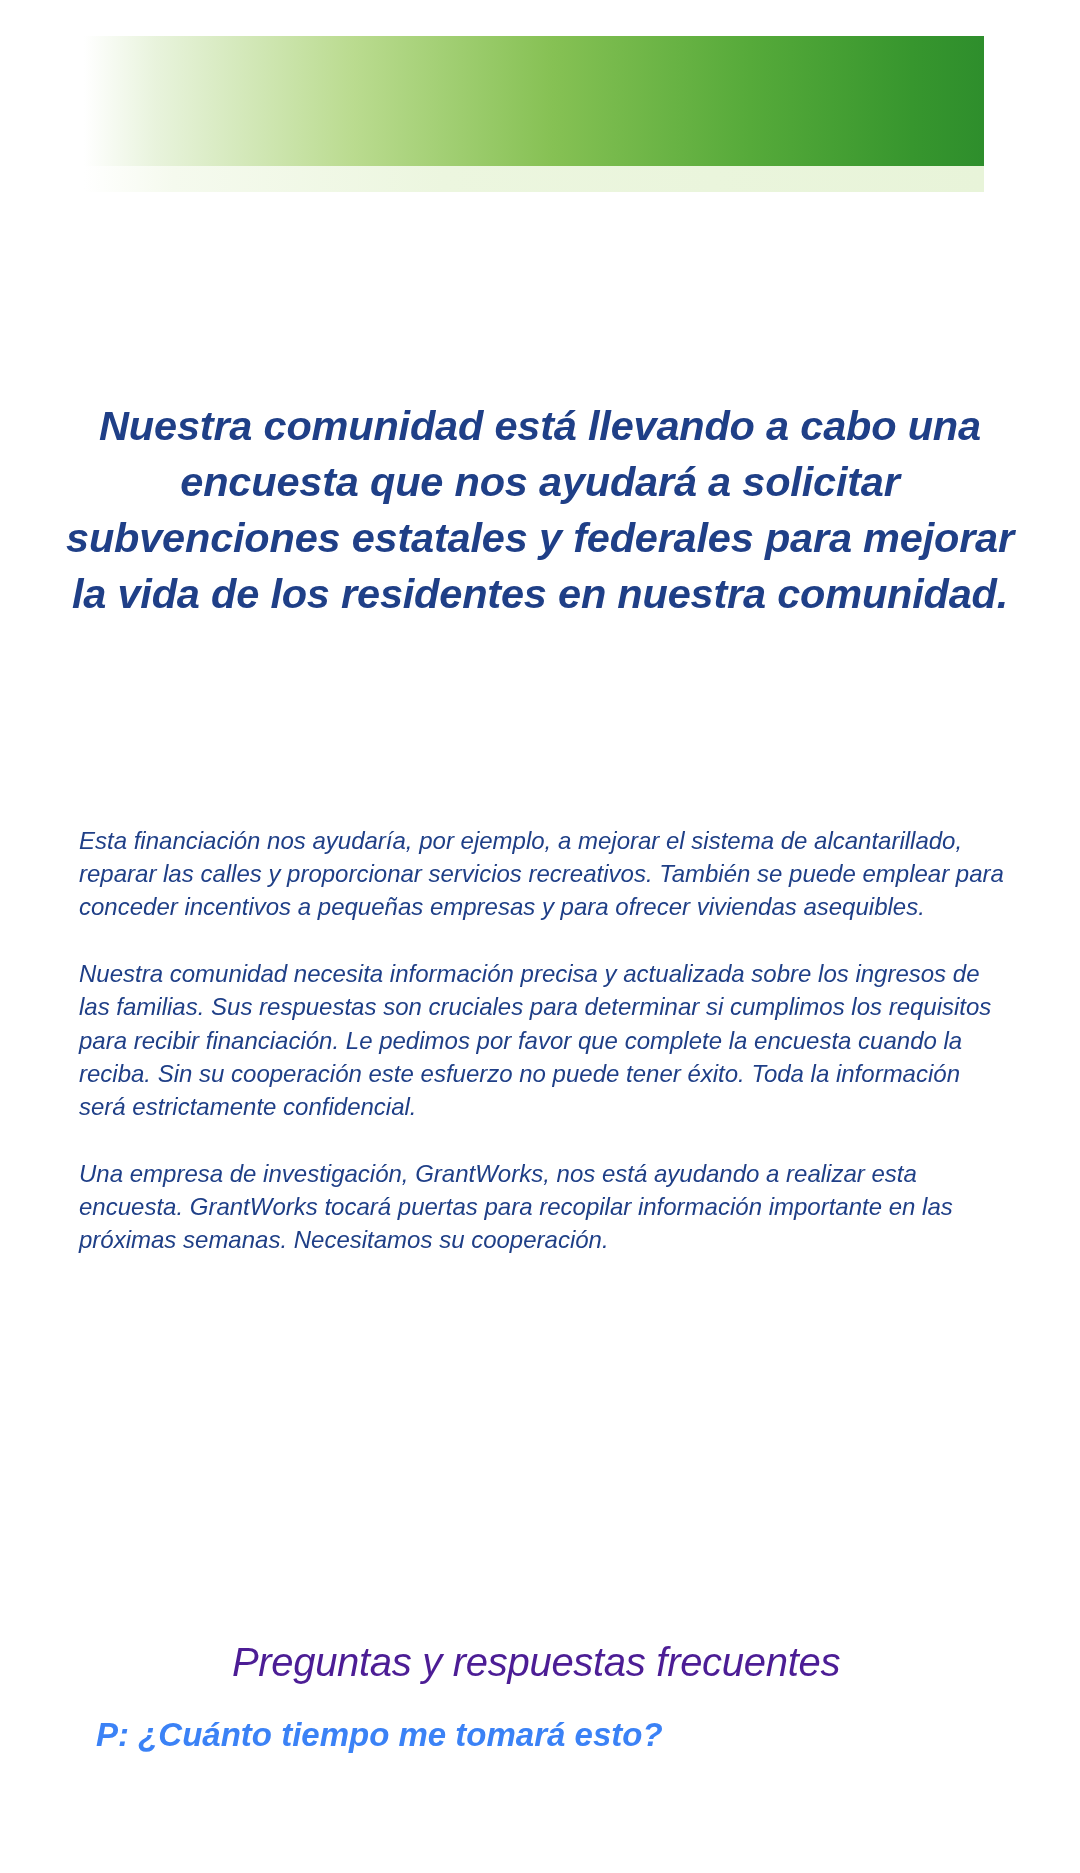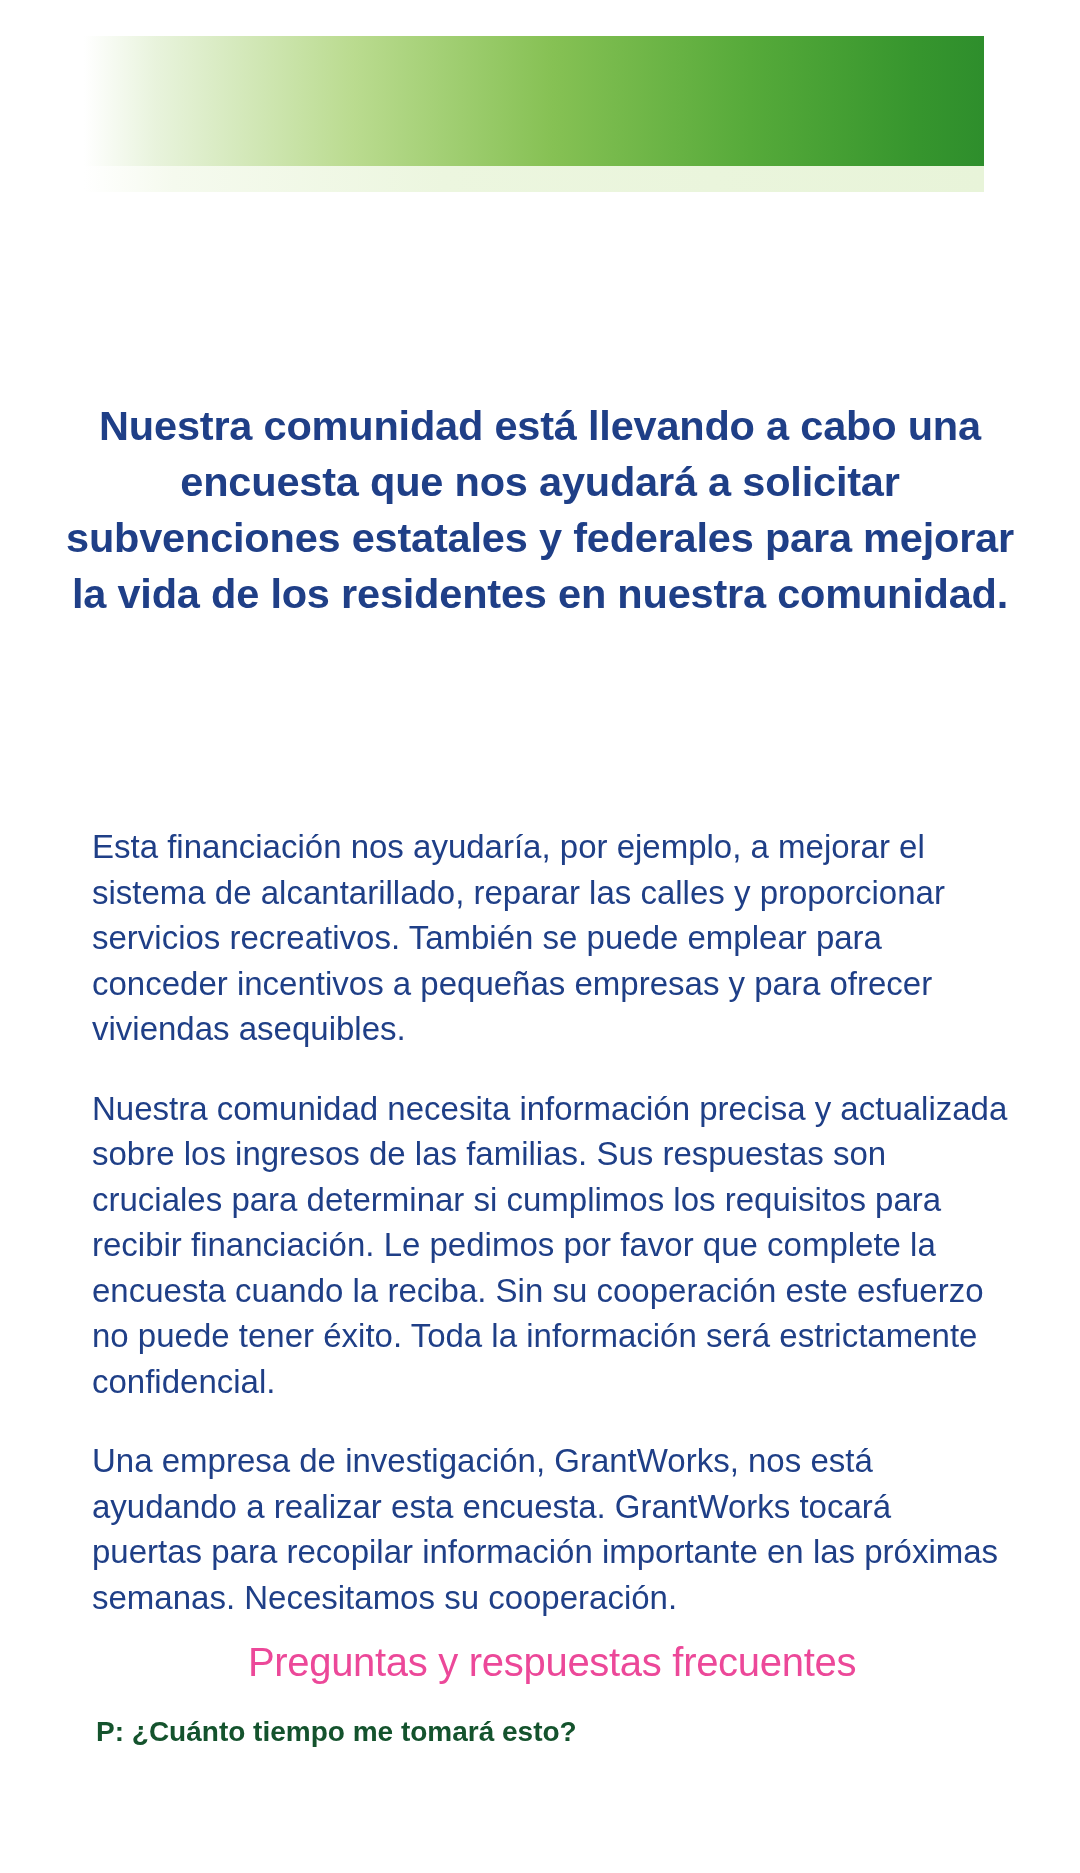--- a/index.html
+++ b/index.html
@@ -13,20 +13,21 @@
     font-family: "Liberation Sans", sans-serif;
     color: #1f3f87;
     overflow: hidden;
     position: relative;
   }
   .page {
     position: relative;
     width: 1080px;
     height: 1873px;
     box-sizing: border-box;
+    font-style: italic;
   }
 
   
   .banner-wrap {
     position: absolute;
     left: 84px;
     top: 36px;
     width: 900px;
     height: 150px;
   }
@@ -73,48 +74,48 @@
   }
 
   
   .body-block {
     position: absolute;
     left: 78px;
     top: 824px;
     width: 930px;
   }
   .body-par {
-    font-size: 33px;
+    font-size: 24px;
     line-height: 1.38;
     color: #1f3f87;
-    margin: 0 0 34px 14px;
+    margin: 0 0 34px 1px;
   }
 
   
   .faq-title {
     position: absolute;
-    left: 72px;
+    left: 56px;
     top: 1640px;
     width: 960px;
     text-align: center;
     font-size: 40px;
     font-weight: normal;
-    color: #ec4899;
+    color: #4c1d95;
     letter-spacing: -0.3px;
   }
   .faq-list {
     position: absolute;
     left: 96px;
     top: 1712px;
     width: 920px;
   }
   .faq-line {
-    font-size: 28px;
+    font-size: 33px;
     line-height: 1.42;
-    color: #14532d;
+    color: #3b82f6;
     white-space: nowrap;
   }
   .faq-label {
     font-weight: bold;
   }
   .faq-q .faq-text {
     font-weight: bold;
   }
   .faq-a .faq-text {
     font-weight: normal;

